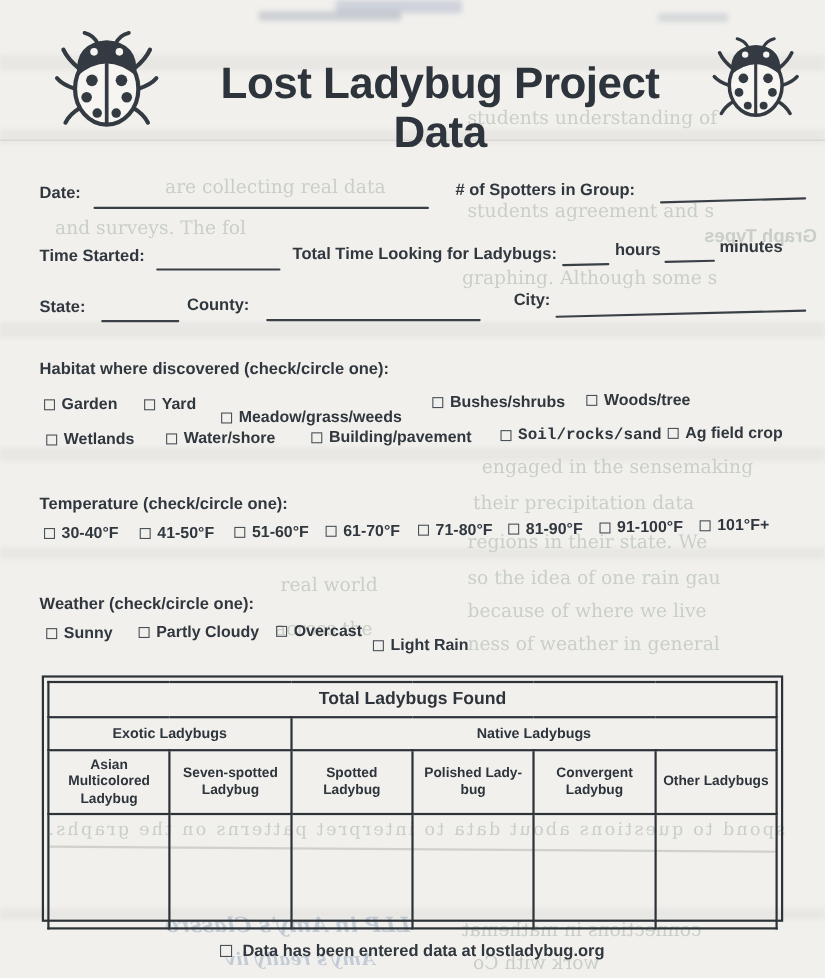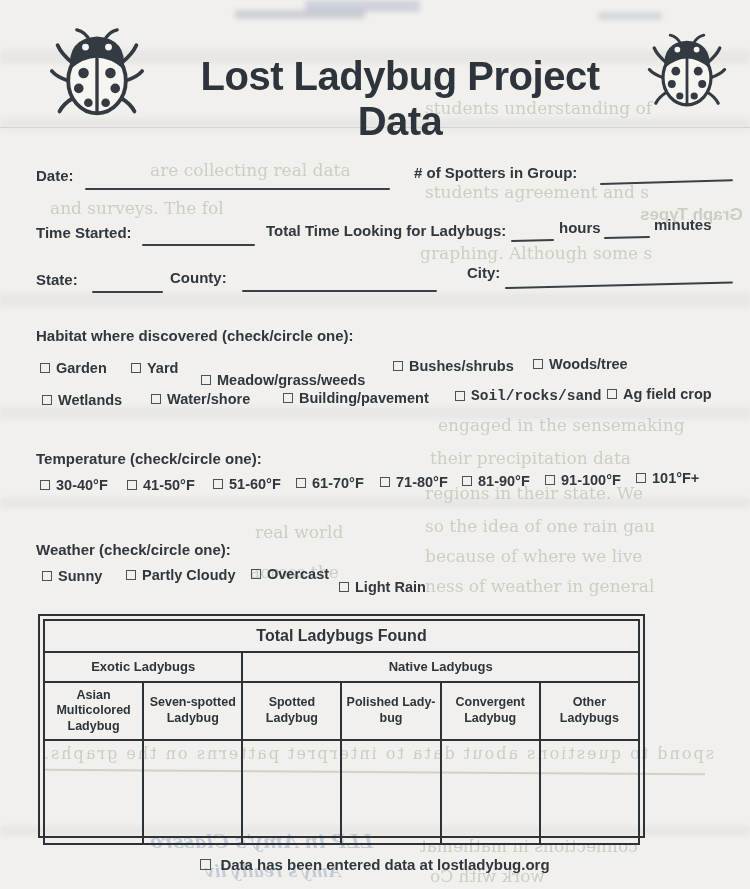--- a/index.html
+++ b/index.html
@@ -18,21 +18,21 @@
   
   .title{position:absolute;left:170px;top:54px;width:460px;text-align:center;font-size:40px;font-weight:700;letter-spacing:-.5px;color:#2e343b;}
   .ladybug{position:absolute;}
   
   .lbl{position:absolute;font-size:15px;font-weight:700;white-space:nowrap;}
   .uline{position:absolute;height:2px;background:#3a4046;border-radius:1px;transform-origin:left center;}
   
   .opt{position:absolute;display:flex;align-items:center;font-size:14.5px;font-weight:700;white-space:nowrap;}
   .cb{display:inline-block;width:8px;height:8px;border:1.5px solid #4a5158;margin-right:6px;background:transparent;flex:none;}
   
-  .tbl-wrap{position:absolute;left:38px;top:614px;width:607px;height:224px;border:2.5px solid #2c3238;padding:3px;box-sizing:border-box;background:transparent;}
+  .tbl-wrap{position:absolute;left:38px;top:614px;width:674px;height:224px;border:2.5px solid #2c3238;padding:3px;box-sizing:border-box;background:transparent;}
   table{width:100%;height:100%;border-collapse:collapse;table-layout:fixed;}
   th,td{border:2px solid #2c3238;font-size:12.5px;font-weight:700;text-align:center;vertical-align:middle;padding:2px 4px;line-height:1.25;background:transparent;color:#2e343b;}
   .tbl-title{font-size:16px;height:26px;}
   .tbl-group{font-size:13px;height:24px;}
   .tbl-colhead{height:58px;}
   .tbl-body td{height:98px;}
   
   .footer{position:absolute;left:0;right:0;top:856px;display:flex;justify-content:center;align-items:center;font-size:15px;font-weight:700;}
   .footer .cb{width:9px;height:9px;margin-right:9px;}
 </style>

